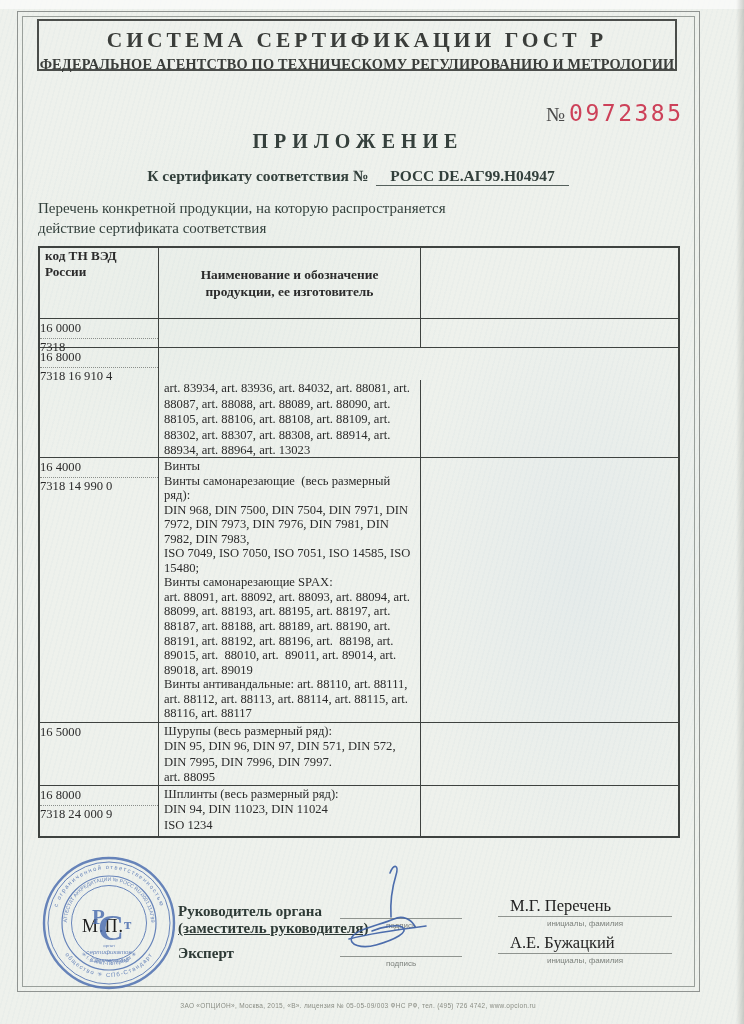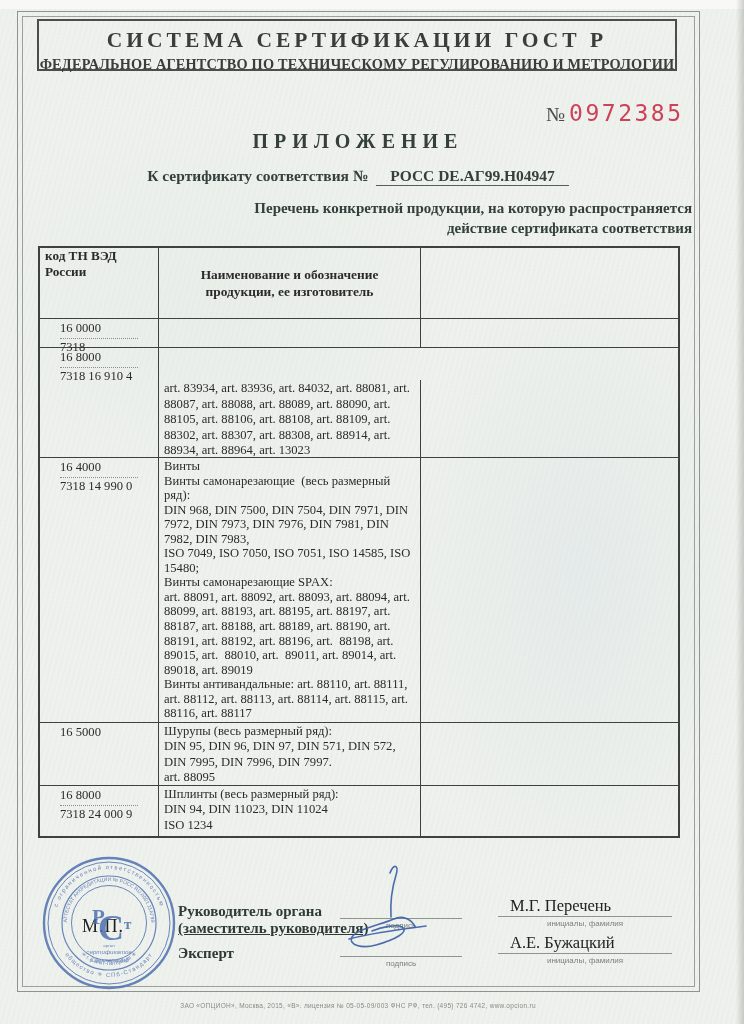--- a/index.html
+++ b/index.html
@@ -22,32 +22,32 @@
   .frame-inner{position:absolute;left:4px;top:4px;right:4px;bottom:4px;border:1px solid #9aa09b;}
   .header-box{position:absolute;left:37px;top:19px;width:640px;height:52px;border:2px solid #4a4d4a;box-sizing:border-box;text-align:center;}
   .header-title{margin-top:7px;font-size:21.5px;font-weight:bold;letter-spacing:4px;color:#3a3d3a;}
   .header-sub{margin-top:3px;font-size:14.3px;font-weight:bold;letter-spacing:.2px;color:#3a3d3a;}
   .serial{position:absolute;left:546px;top:100px;white-space:nowrap;}
   .serial-no{font-size:20px;color:#4a4a4a;}
   .serial-digits{font-family:"DejaVu Sans Mono", monospace;font-size:23px;letter-spacing:2.5px;color:#cd4159;}
   .appendix-title{position:absolute;left:38px;top:130px;width:640px;text-align:center;font-size:20px;font-weight:bold;letter-spacing:6px;color:#35403c;}
   .cert-line{position:absolute;left:38px;top:167px;width:640px;text-align:center;font-size:15.5px;font-weight:600;color:#33403c;}
   .cert-num{font-weight:700;border-bottom:1px solid #55605c;padding:0 14px 1px 14px;margin-left:4px;}
-  .desc{position:absolute;left:52px;top:199px;width:640px;text-align:right;font-size:15px;font-weight:bold;line-height:19.5px;color:#33403c;white-space:pre-line;}
+  .desc{position:absolute;left:38px;top:199px;width:640px;text-align:left;font-size:15px;font-weight:normal;line-height:19.5px;color:#33403c;white-space:pre-line;}
   
   .tbl{position:absolute;left:38px;top:246px;width:642px;height:592px;border:2px solid #3e423f;box-sizing:border-box;}
   .trow{display:flex;box-sizing:border-box;border-top:1.5px solid #3e423f;}
   .trow.head{border-top:none;height:70px;}
   .c1{width:119px;border-right:1.5px solid #3e423f;box-sizing:border-box;}
   .c2{width:262px;border-right:1.5px solid #3e423f;box-sizing:border-box;}
   .c3{flex:1;box-sizing:border-box;}
   .h1top{height:37px;border-bottom:1.5px solid #3e423f;box-sizing:border-box;display:flex;align-items:center;padding:0 5px;font-size:13.2px;font-weight:600;}
   .h1bot{height:31px;display:flex;align-items:center;padding:0 5px;font-size:13.2px;font-weight:600;}
   .hc{display:flex;align-items:center;justify-content:center;text-align:center;font-size:13.4px;font-weight:600;white-space:pre-line;line-height:17px;}
-  .code-cell{padding:2px 20px;font-size:12.6px;line-height:14.5px;}
+  .code-cell{padding:2px 0;font-size:12.6px;line-height:14.5px;}
   .code-top{display:block;border-bottom:1px dotted #8b8f8b;padding-bottom:2px;margin-bottom:1px;}
   .code-top.no-dot{border-bottom:none;}
   .name-cell{padding:1px 4px 0 5px;font-size:12.6px;white-space:pre-wrap;overflow:hidden;}
   .r1{height:29px;}
   .r2{height:110px;}.r2 .name-cell{line-height:15.5px;margin-top:32px;}
   .r3{height:265px;}.r3 .name-cell{line-height:14.55px;}
   .r4{height:63px;}.r4 .name-cell{line-height:15.4px;}
   .r5{height:51px;}.r5 .name-cell{line-height:15.4px;}
   
   .mp{position:absolute;left:82px;top:916px;font-size:18px;letter-spacing:1px;color:#1e1e1e;z-index:1;}

